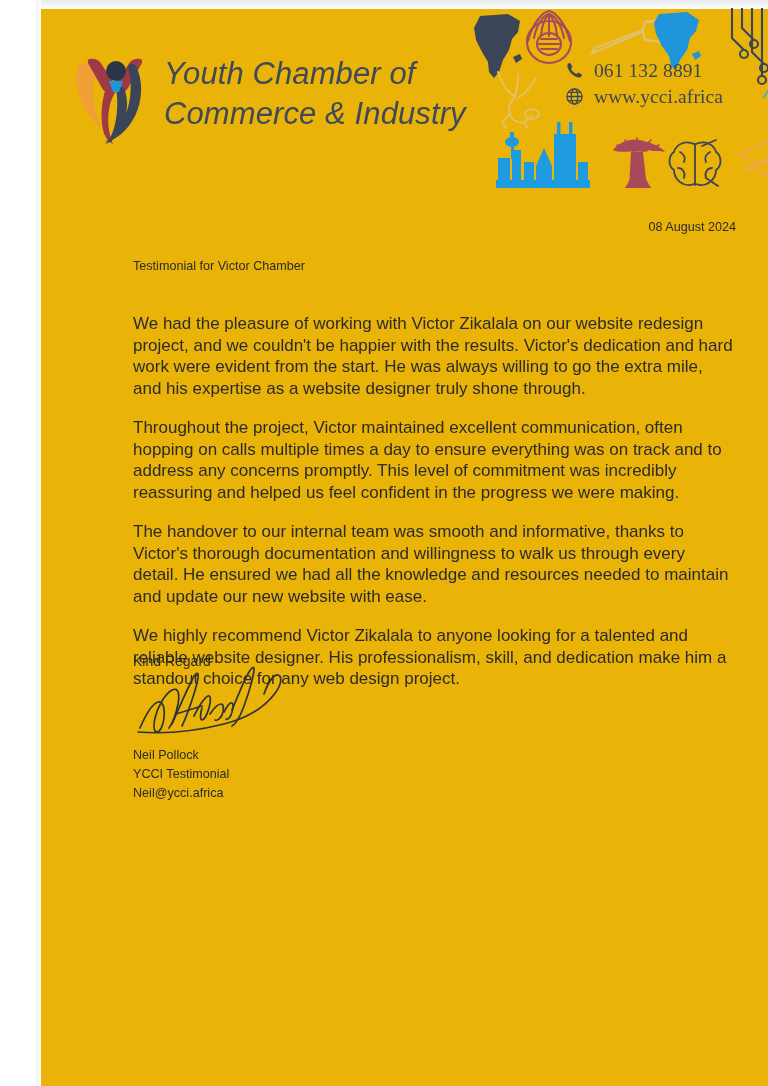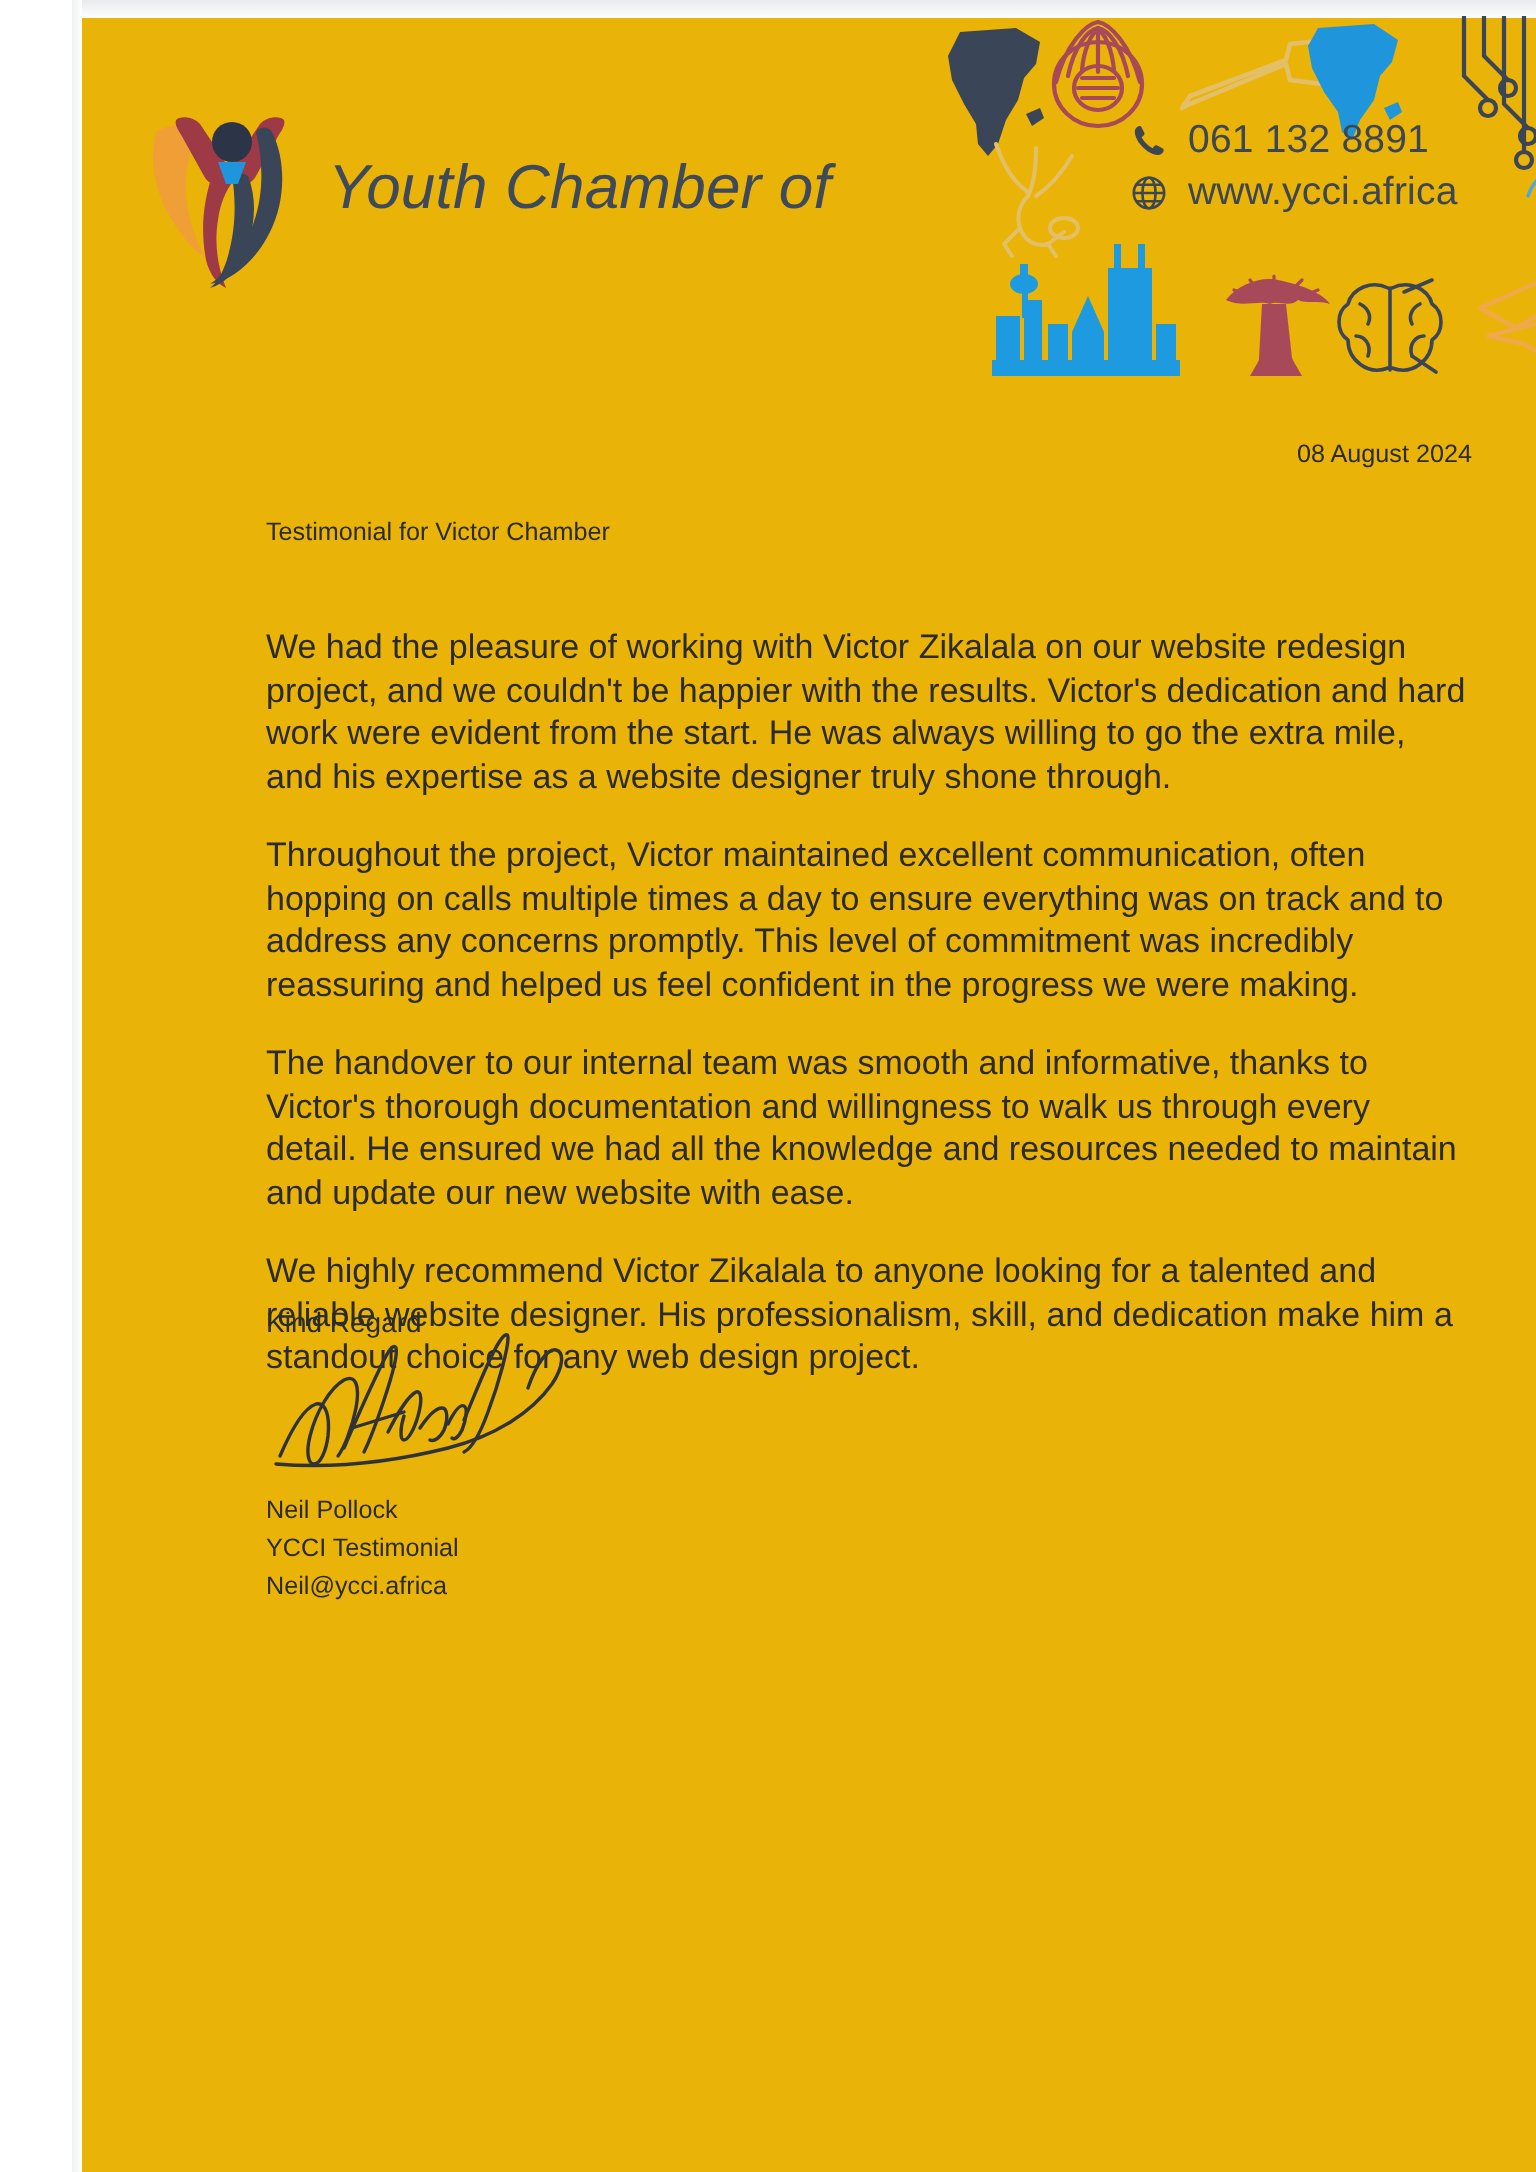--- a/index.html
+++ b/index.html
@@ -69,20 +69,21 @@
     top: 58px;
     color: #3d4752;
     font-size: 19.5px;
     line-height: 25.5px;
   }
   .contact-row {
     display: flex;
     align-items: center;
     height: 25.5px;
     white-space: nowrap;
+    font-family: Liberation Serif, serif;
   }
   .contact-ico {
     width: 22px;
     height: 20px;
     margin-right: 9px;
     flex: 0 0 auto;
     display: flex;
     align-items: center;
     justify-content: center;
   }
@@ -281,20 +282,21 @@
         <path fill="#3a4558" d="M56 24 C60 40 60 58 53 74 C48 86 41 95 33 100 C45 98 56 88 63 74 C71 58 71 38 64 24 C62 21 58 21 56 24 Z"></path>
 
         <path fill="#3a4558" d="M44 46 C46 58 46 72 42 86 C40 93 37 99 33 102 C41 100 48 92 52 80 C56 68 56 56 52 46 C49 44 46 44 44 46 Z"></path>
 
         <path fill="#1f95dc" d="M37 39 L51 39 L47 50 L41 50 Z"></path>
 
         <ellipse cx="44" cy="29" rx="10" ry="10" fill="#2c3547"></ellipse>
       </svg>
       <div class="logo-words">
         <div>Youth Chamber of</div>
+        <div>Commerce &amp; Industry</div>
       </div>
     </div>
 
     <div class="contact-list">
 
       <div class="contact-row">
         <span class="contact-ico">
           <svg width="19" height="19" viewBox="0 0 19 19">
             <path fill="#3d4752" d="M4.2 2.1 C3.1 2.6 2.3 3.7 2.4 5 C2.7 10 8.8 16.2 13.8 16.5 C15.1 16.6 16.2 15.8 16.7 14.7 C17 14 16.8 13.4 16.2 13.1 L13.6 11.8 C13 11.5 12.4 11.7 12 12.2 L11.3 13.1 C9.3 12.1 6.8 9.6 5.8 7.6 L6.7 6.9 C7.2 6.5 7.4 5.9 7.1 5.3 L5.8 2.7 C5.5 2.1 4.9 1.9 4.2 2.1 Z"></path>
           </svg>

